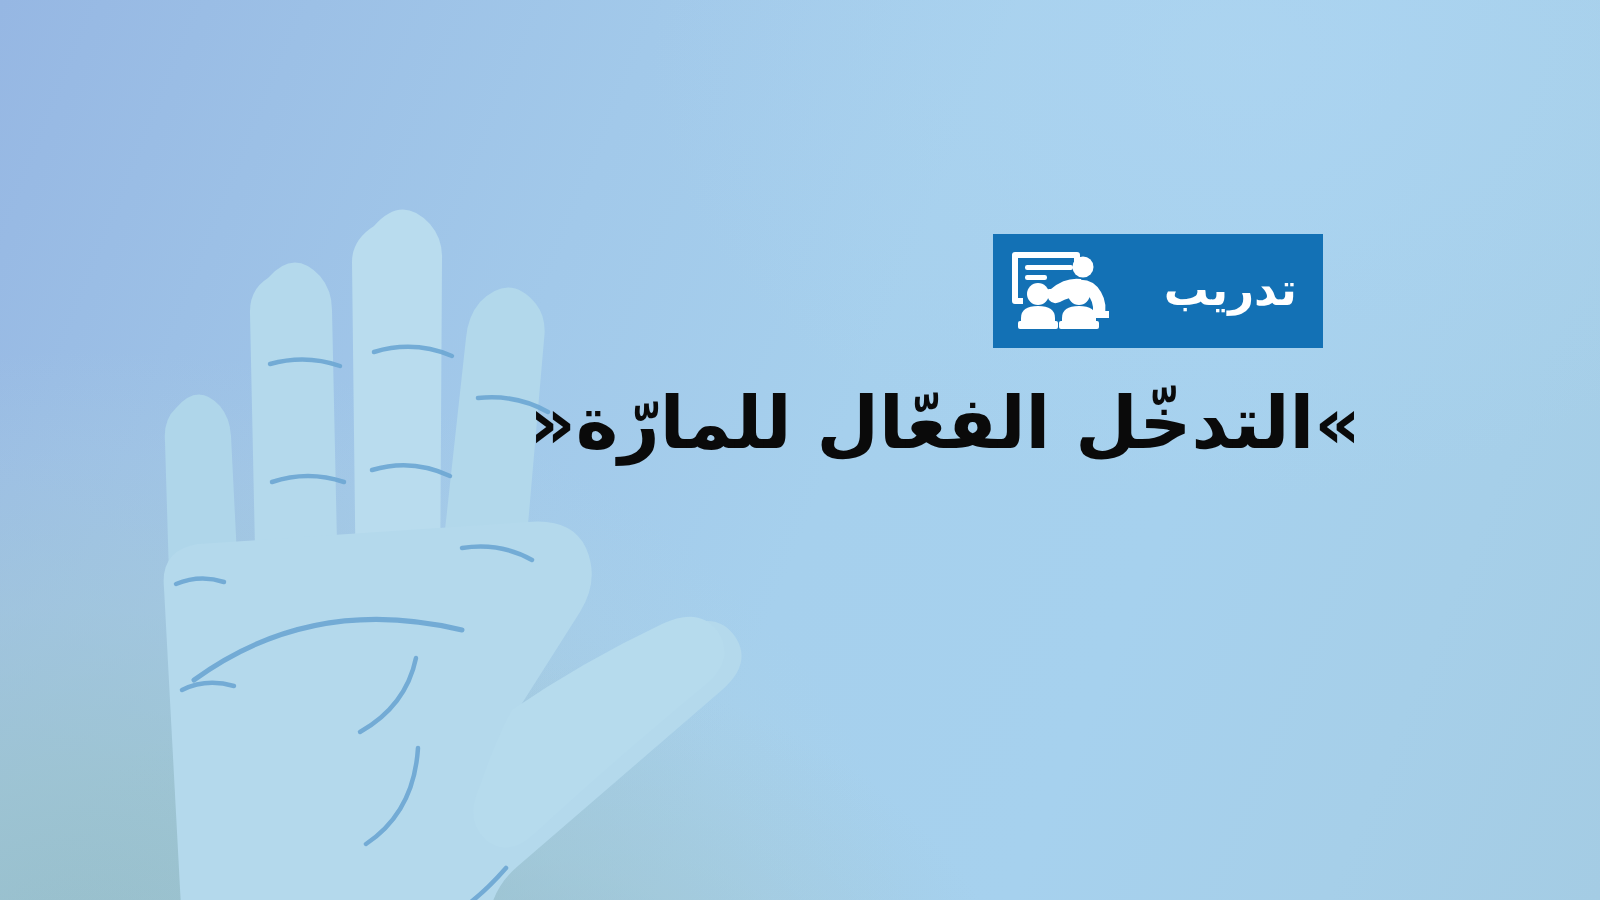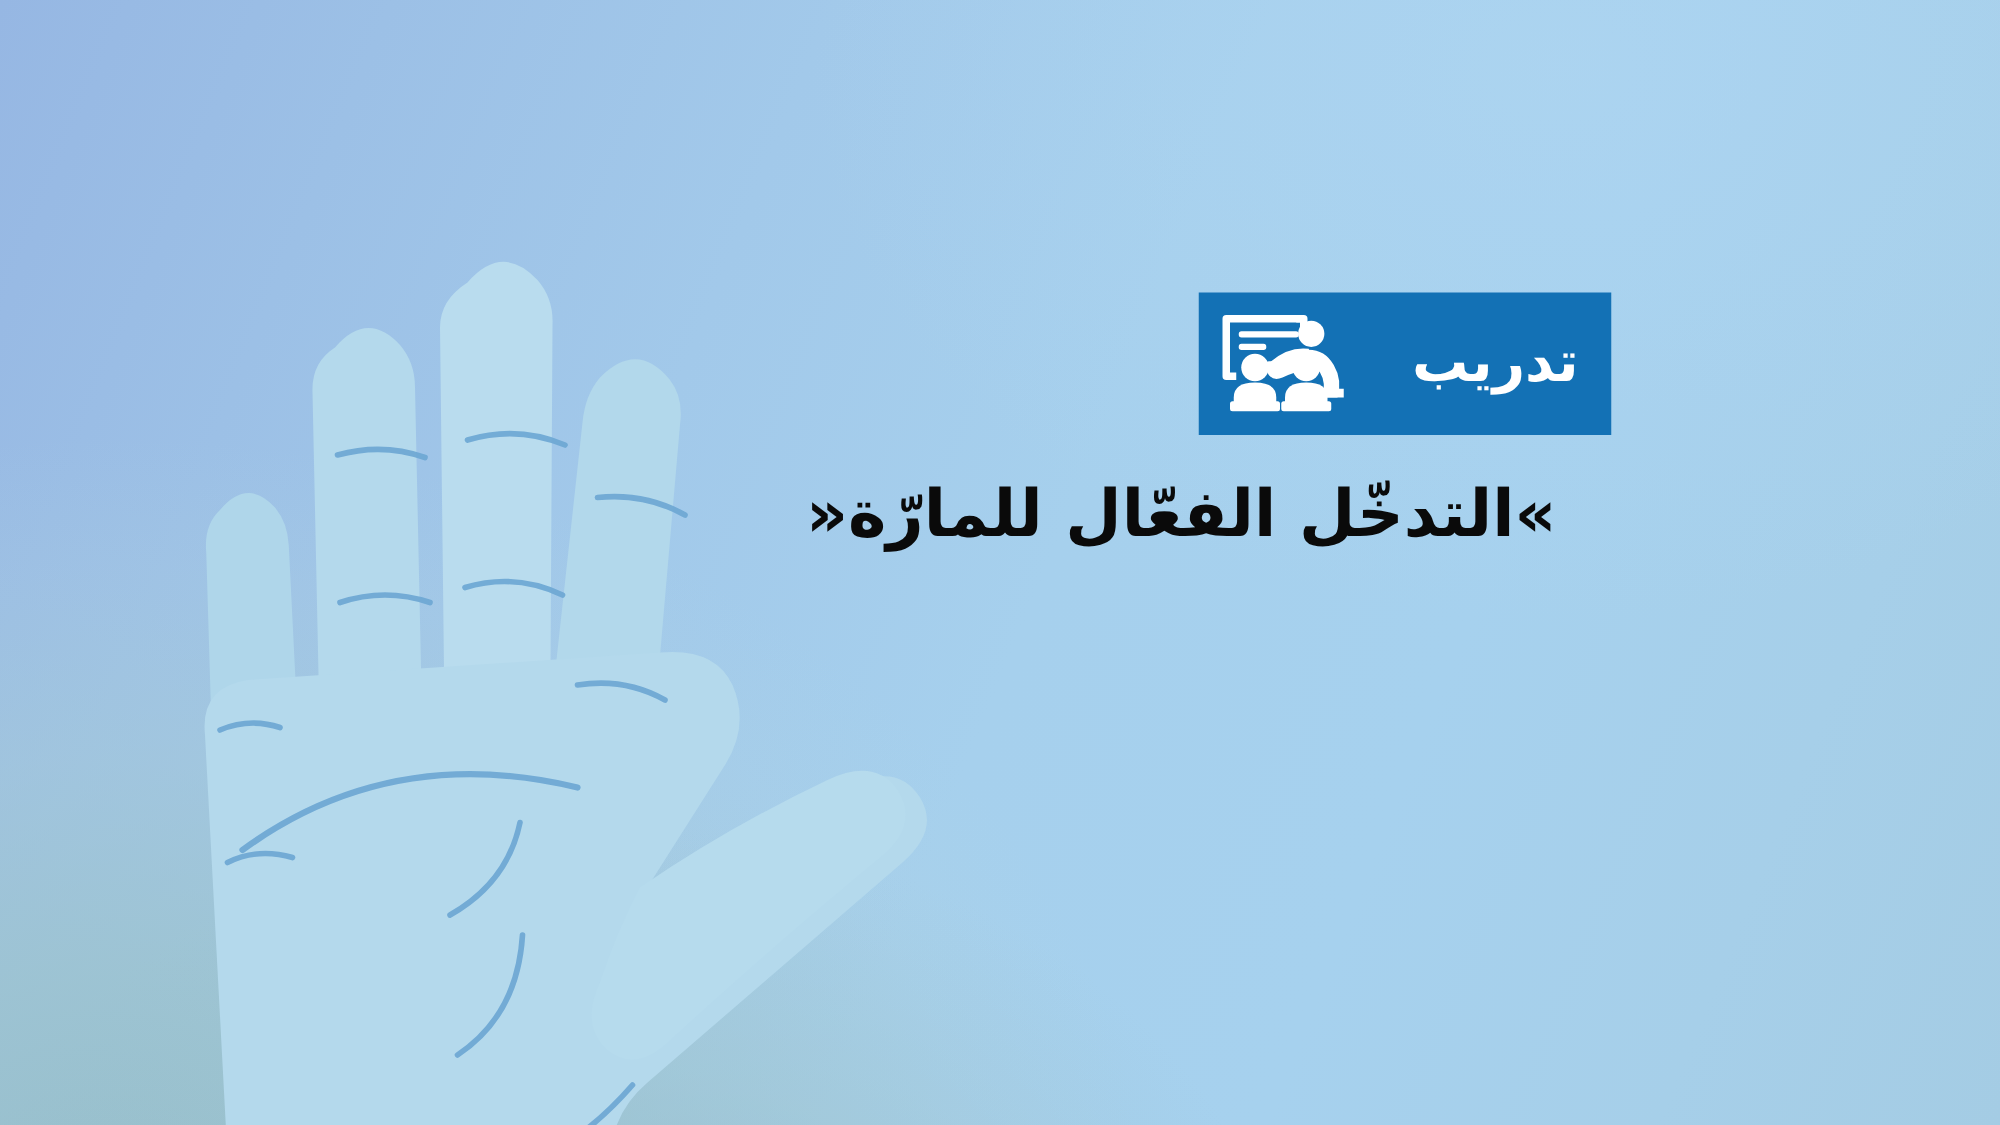--- a/index.html
+++ b/index.html
@@ -66,21 +66,21 @@
     left: 120px;
     top: 118px;
     width: 680px;
     height: 790px;
   }
   .hand-wrap svg { display: block; width: 100%; height: 100%; }
 
   
   .badge {
     position: absolute;
-    left: 959px;
+    left: 993px;
     top: 234px;
     width: 330px;
     height: 114px;
     background: #1371b5;
     display: flex;
     align-items: center;
     justify-content: space-between;
     box-sizing: border-box;
     padding: 0 26px 0 14px;
   }
@@ -101,21 +101,21 @@
   .badge-icon svg { display: block; width: 100%; height: 100%; }
 
   
   .headline {
     position: absolute;
     left: 0;
     right: 0;
     top: 382px;
     text-align: center;
     color: #0a0a0a;
-    font-size: 52px;
+    font-size: 72px;
     font-weight: 700;
     line-height: 1.16;
     letter-spacing: -0.5px;
     white-space: nowrap;
     padding-left: 290px;
   }
 </style>
 </head>
 <body>
 

